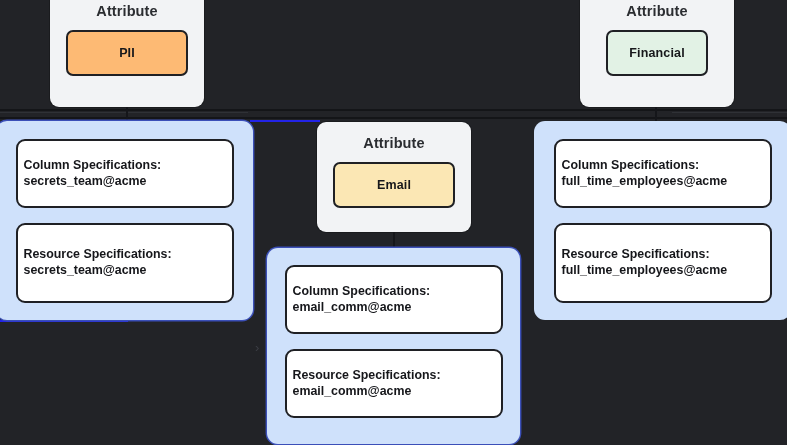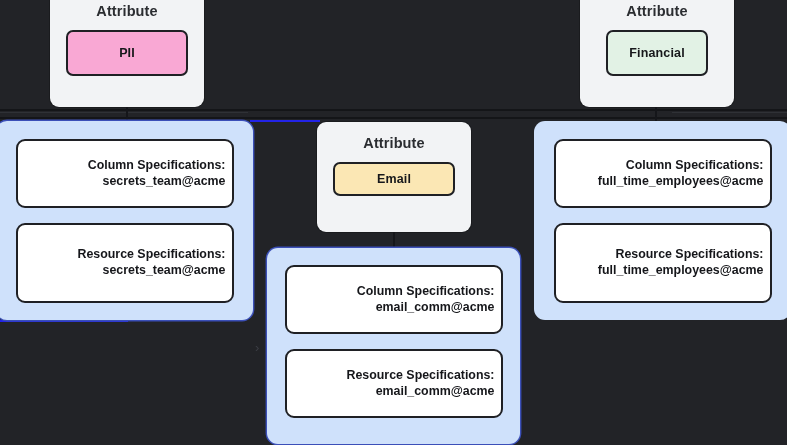--- a/index.html
+++ b/index.html
@@ -68,21 +68,21 @@
     border: 2.2px solid #1f2024;
     border-radius: 7px;
     display: flex;
     align-items: center;
     justify-content: center;
     font-size: 12.5px;
     font-weight: 700;
     color: #17181b;
     letter-spacing: 0.15px;
   }
-  .chip.pii       { background: #f9a8d4; }
+  .chip.pii       { background: #fdba74; }
   .chip.financial { background: #e2f2e5; }
   .chip.email     { background: #fbe7b4; }
 
   
   .spec-group {
     position: absolute;
     background: #cfe1fb;
     border-radius: 11px;
     box-sizing: border-box;
     display: flex;
@@ -92,21 +92,21 @@
   .spec-group.bordered {
     box-shadow: 0 0 0 1.4px #3b4fb8;
   }
   .spec-box {
     box-sizing: border-box;
     background: #ffffff;
     border: 2.4px solid #1f2024;
     border-radius: 9px;
     display: flex;
     flex-direction: column;
-    align-items: flex-end;
+    align-items: flex-start;
     justify-content: center;
     text-align: center;
     font-size: 12.4px;
     font-weight: 700;
     color: #15161a;
     line-height: 1.28;
     padding: 8px 6px;
   }
   .spec-box .ln { display: block; white-space: nowrap; }
 
@@ -142,21 +142,21 @@
     <div class="chip pii" style="width:122px; height:46px;">PII</div>
   </div>
 
   <div class="attr-card" style="left:580px; top:-10px; width:154px; height:117px;">
     <span class="attr-title">Attribute</span>
     <div class="chip financial" style="width:102px; height:46px;">Financial</div>
   </div>
 
   <div class="attr-card" style="left:317px; top:122px; width:154px; height:110px;">
     <span class="attr-title">Attribute</span>
-    <div class="chip email" style="width:122px; height:34px;text-align:right;">Email</div>
+    <div class="chip email" style="width:122px; height:46px;text-align:right;">Email</div>
   </div>
 
   <div class="spec-group bordered" style="left:-4px; top:121px; width:257px; height:199px;">
 
     <div class="spec-box" style="margin-top:18px; width:218px; height:69px;">
       <span class="ln">Column Specifications:</span>
       <span class="ln">secrets_team@acme</span>
     </div>
 
     <div class="spec-box" style="margin-top:15px; width:218px; height:80px;">

